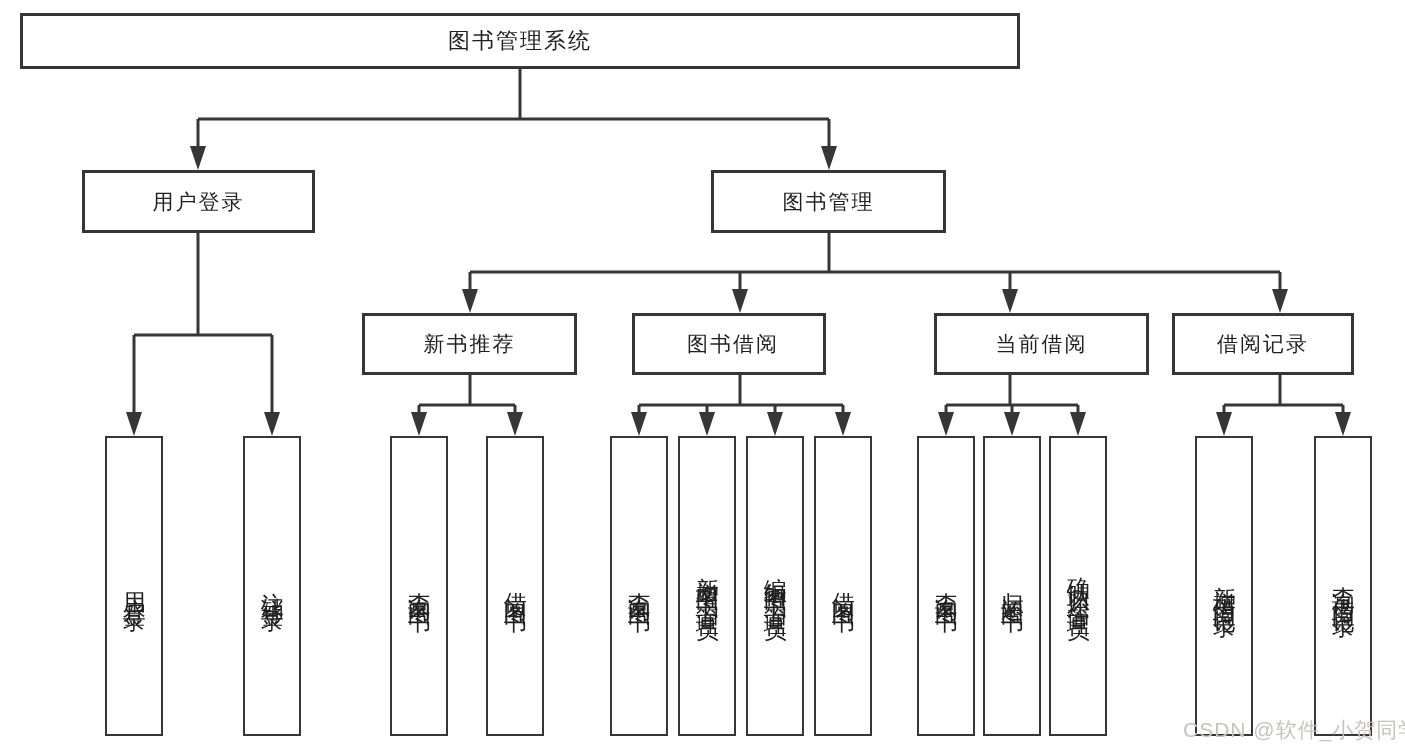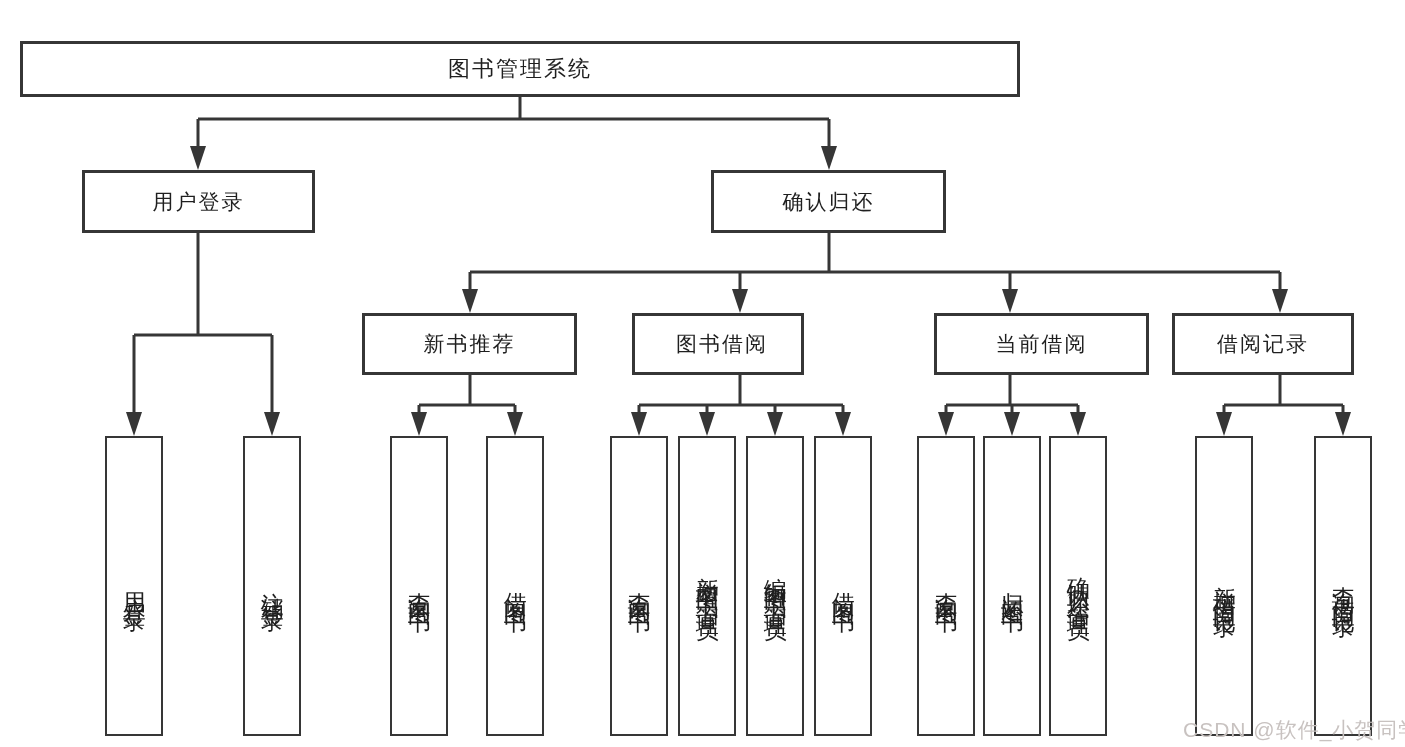--- a/index.html
+++ b/index.html
@@ -33,21 +33,20 @@
     text-align: center;
   }
   .node.h {
     font-size: 21px;
     letter-spacing: 2px;
   }
   .node.root {
     left: 20px; top: 13px;
     width: 1000px; height: 56px;
     font-size: 22px;
-    margin-top: 28px;
   }
   .node.l2 { top: 170px; height: 63px; }
   .node.l3 { top: 313px; height: 62px; font-family: Liberation Serif, serif; }
   .node.leaf {
     top: 436px;
     width: 58px; height: 300px;
     border-width: 2px;
     writing-mode: vertical-rl;
     text-orientation: mixed;
     font-size: 23px;
@@ -104,24 +103,24 @@
     <polygon class="arrow" points="938,412 954,412 946,436"></polygon>
     <polygon class="arrow" points="1004,412 1020,412 1012,436"></polygon>
     <polygon class="arrow" points="1070,412 1086,412 1078,436"></polygon>
     <polygon class="arrow" points="1216,412 1232,412 1224,436"></polygon>
     <polygon class="arrow" points="1335,412 1351,412 1343,436"></polygon>
   </svg>
 
   <div class="node h root">图书管理系统</div>
 
   <div class="node h l2" style="left:82px; width:233px;">用户登录</div>
-  <div class="node h l2" style="left:711px; width:235px;">确认归还</div>
+  <div class="node h l2" style="left:711px; width:235px;">图书管理</div>
 
   <div class="node h l3" style="left:362px; width:215px;">新书推荐</div>
-  <div class="node h l3" style="left:632px; width:172px;padding-left:8px;">图书借阅</div>
+  <div class="node h l3" style="left:632px; width:194px;padding-left:8px;">图书借阅</div>
   <div class="node h l3" style="left:902px; width:215px;margin-left:32px;">当前借阅</div>
   <div class="node h l3" style="left:1172px; width:182px;">借阅记录</div>
 
   <div class="node leaf" style="left:105px;">用户登录</div>
   <div class="node leaf" style="left:243px;">注销登录</div>
 
   <div class="node leaf" style="left:390px;">查询图书</div>
   <div class="node leaf" style="left:486px;">借阅图书</div>
 
   <div class="node leaf" style="left:610px;">查询图书</div>

